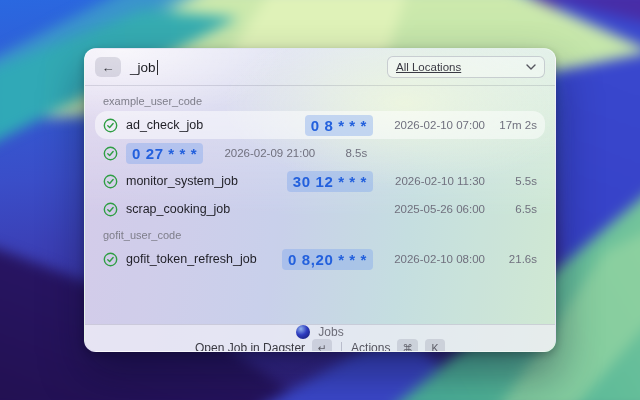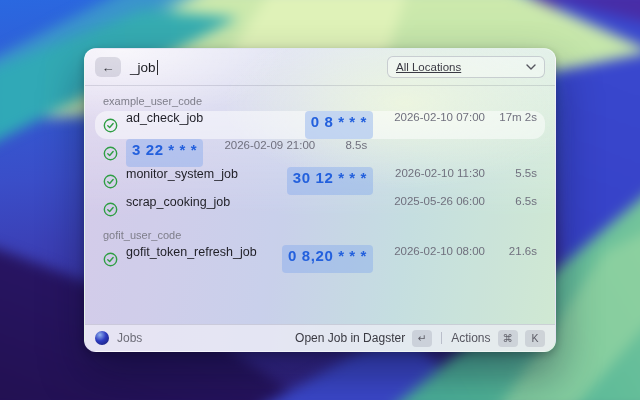--- a/index.html
+++ b/index.html
@@ -41,32 +41,32 @@
     font-size:13px;line-height:1;cursor:pointer;padding:0;}
   .search{display:flex;align-items:center;flex:1;font-size:13.5px;color:#1b1b20;}
   .caret{width:1.5px;height:15px;background:#2b2b30;margin-left:1px;}
   .dropdown{margin-left:auto;width:158px;height:22px;box-sizing:border-box;border-radius:6px;
     border:1px solid rgba(60,60,95,.22);background:rgba(255,255,255,.38);
     display:flex;align-items:center;justify-content:space-between;padding:0 8px;
     font-size:11.5px;color:#3a3a44;cursor:pointer;text-decoration:underline;}
 
   .content{flex:1;padding:3px 10px 0;overflow:hidden;}
   .section-label{font-size:11px;color:#7e7e8a;padding:6px 8px 4px;}
-  .row{display:flex;height:28px;padding:0 8px;border-radius:12px;gap:8px;cursor:pointer;}
+  .row{display:flex;align-items:center;height:28px;padding:0 8px;border-radius:12px;gap:8px;cursor:pointer;}
   .row.selected{background:rgba(255,255,255,.5);}
   .row .check{display:flex;align-items:center;}
   .row .name{flex:1;font-size:12.5px;font-weight:500;color:#1f1f26;
     white-space:nowrap;overflow:hidden;text-overflow:ellipsis;}
   .badge{font-size:15px;font-weight:700;color:#2360dd;background:rgba(124,166,238,.4);
     padding:2px 6px;border-radius:4px;letter-spacing:.6px;white-space:nowrap;}
   .next-run{width:104px;text-align:right;font-size:11.5px;color:#70707e;white-space:nowrap;}
   .duration{width:44px;text-align:right;font-size:11.5px;color:#70707e;white-space:nowrap;}
 
   .footer{height:26px;min-height:26px;display:flex;align-items:center;justify-content:space-between;
-    padding:0 10px;background:rgba(240,238,246,.7);border-top:1px solid rgba(60,60,95,.16);}
+    padding:0 10px;background:rgba(240,238,246,.7);border-top:1px solid rgba(60,60,95,.16);flex-direction:column;}
   .f-left{display:flex;align-items:center;gap:8px;font-size:12px;color:#6d6d78;}
   .dagster-icon{width:14px;height:14px;border-radius:50%;
     background:radial-gradient(circle at 35% 28%, #8fb0ec 0%, #2d3bbf 45%, #13196a 100%);}
   .f-right{display:flex;align-items:center;gap:7px;}
   .primary-label{font-size:12px;font-weight:400;color:#3a3a42;cursor:pointer;}
   .actions-label{font-size:12px;color:#55555f;cursor:pointer;}
   .key{min-width:10px;height:17px;padding:0 5px;border-radius:4px;background:rgba(90,90,120,.17);
     color:#5c5c66;font-size:10.5px;display:flex;align-items:center;justify-content:center;}
   .fdiv{width:1px;height:12px;background:rgba(60,60,95,.25);margin:0 2px;}
 </style>
@@ -125,21 +125,21 @@
     <span class="duration">17m 2s</span>
   </div>
 
   <div class="row">
     <span class="check">
       <svg width="15" height="15" viewBox="0 0 16 16">
         <circle cx="8" cy="8" r="6.6" fill="none" stroke="#2f9e44" stroke-width="1.5"></circle>
         <path d="M5.1 8.3 L7.1 10.2 L10.8 5.8" fill="none" stroke="#2f9e44" stroke-width="1.5" stroke-linecap="round" stroke-linejoin="round"></path>
       </svg>
     </span>
-    <span class="badge">3 22 * * *</span>
+    <span class="badge">0 27 * * *</span>
     <span class="next-run">2026-02-09 21:00</span>
     <span class="duration">8.5s</span>
   </div>
 
   <div class="row">
     <span class="check">
       <svg width="15" height="15" viewBox="0 0 16 16">
         <circle cx="8" cy="8" r="6.6" fill="none" stroke="#2f9e44" stroke-width="1.5"></circle>
         <path d="M5.1 8.3 L7.1 10.2 L10.8 5.8" fill="none" stroke="#2f9e44" stroke-width="1.5" stroke-linecap="round" stroke-linejoin="round"></path>
       </svg>

